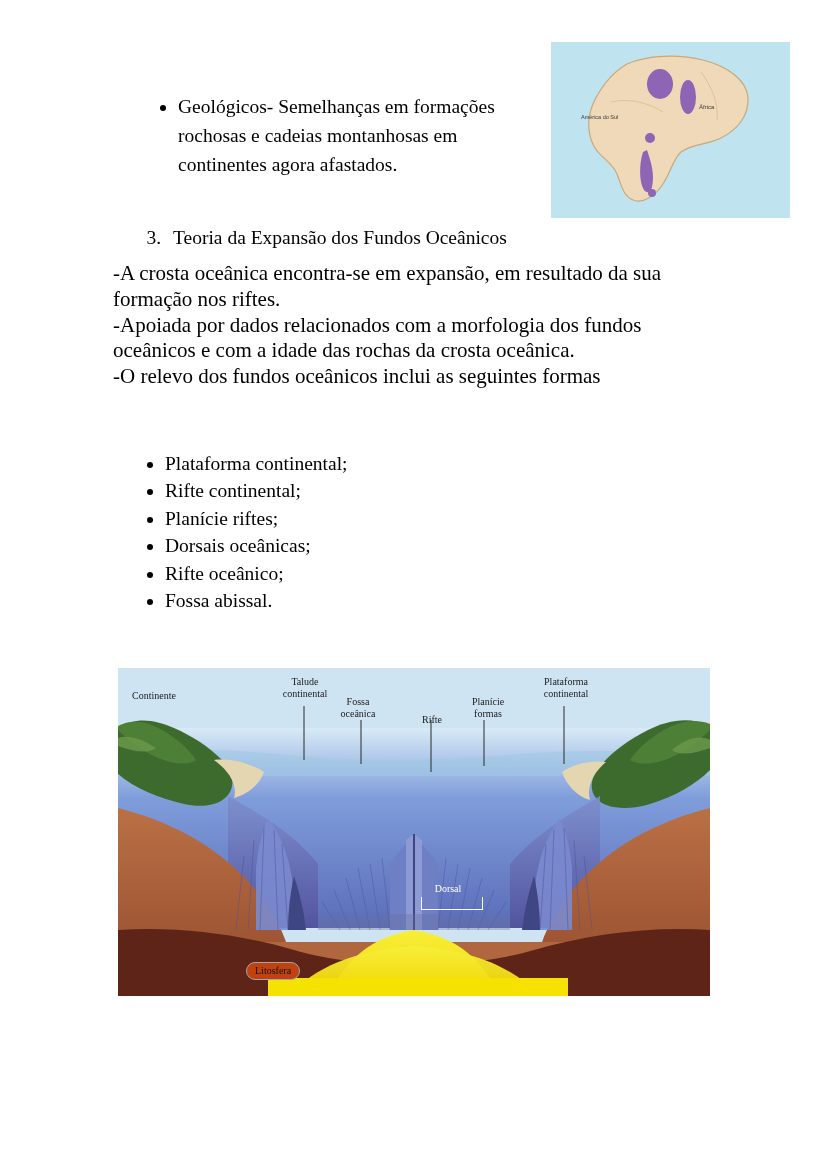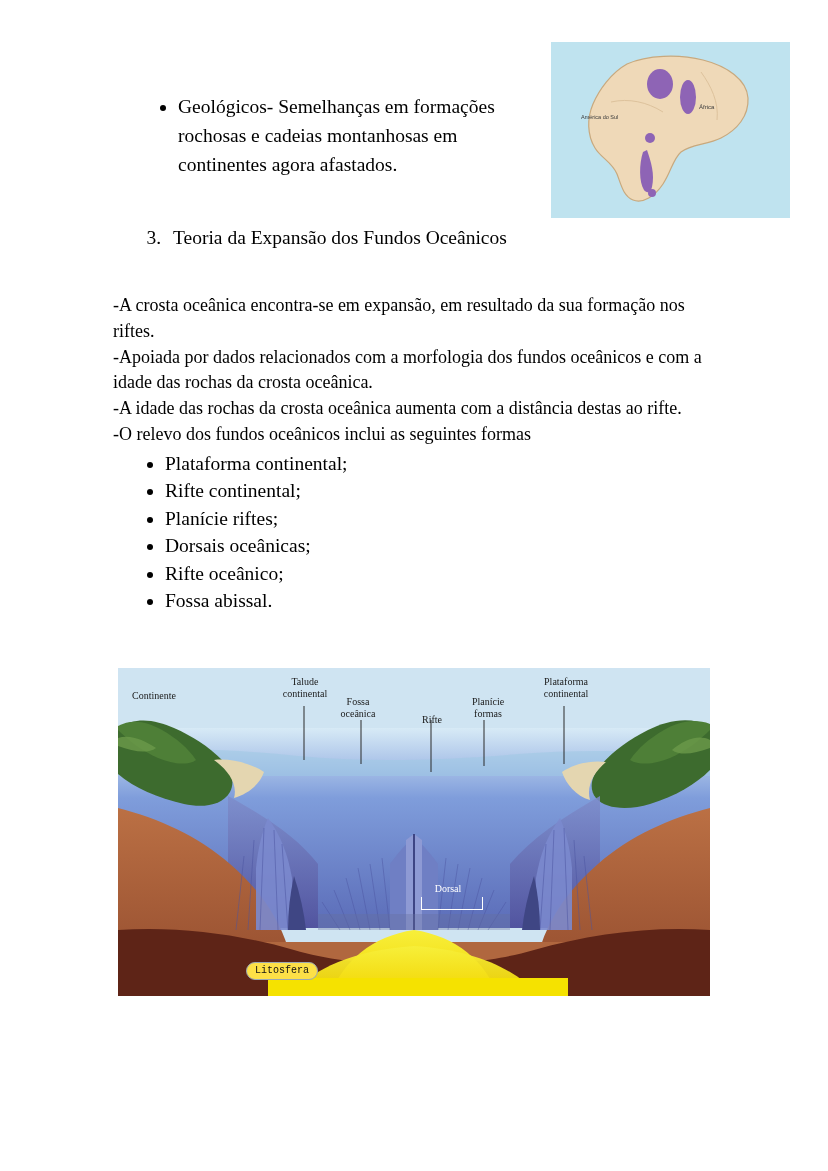--- a/index.html
+++ b/index.html
@@ -63,23 +63,22 @@
     gap: 12px;
   }
   .numbered .num { width: 18px; text-align: right; }
 
   
   .para-block {
     position: absolute;
     left: 113px;
     top: 261px;
     width: 600px;
-    font-size: 18px;
+    font-size: 21px;
     line-height: 25.8px;
-    margin-top: 32px;
   }
   .para-block p { margin: 0; }
 
   
   .forms-list {
     position: absolute;
     left: 119px;
     top: 450px;
     width: 420px;
   }
@@ -108,24 +107,24 @@
     position: absolute;
     font-family: Liberation Serif, serif;
     font-size: 10px;
     color: #1a1a1a;
     line-height: 12px;
     text-align: center;
     white-space: pre-line;
   }
   .callout {
     position: absolute;
-    font-family: Liberation Mono, monospace;
+    font-family: Liberation Serif, serif;
     font-size: 10px;
     color: #111111;
-    background: #fde047;
+    background: #c2410c;
     border: 1px solid #9aa8b3;
     border-radius: 9px;
     padding: 2px 8px;
     line-height: 12px;
   }
   .dorsal-box {
     position: absolute;
     border: 1px solid #ffffff;
     border-top: none;
   }
@@ -164,21 +163,20 @@
   </div>
 
   <div class="numbered">
     <span class="num">3.</span>
     <span>Teoria da Expansão dos Fundos Oceânicos</span>
   </div>
 
   <div class="para-block">
     <p>-A crosta oceânica encontra-se em expansão, em resultado da sua formação nos riftes.</p>
     <p>-Apoiada por dados relacionados com a morfologia dos fundos oceânicos e com a idade das rochas da crosta oceânica.</p>
-    <p>-A idade das rochas da crosta oceânica aumenta com a distância destas ao rifte.</p>
     <p>-O relevo dos fundos oceânicos inclui as seguintes formas</p>
   </div>
 
   <div class="forms-list">
     <ul>
       <li>Plataforma continental;</li>
       <li>Rifte continental;</li>
       <li>Planície riftes;</li>
       <li>Dorsais oceânicas;</li>
       <li>Rifte oceânico;</li>

